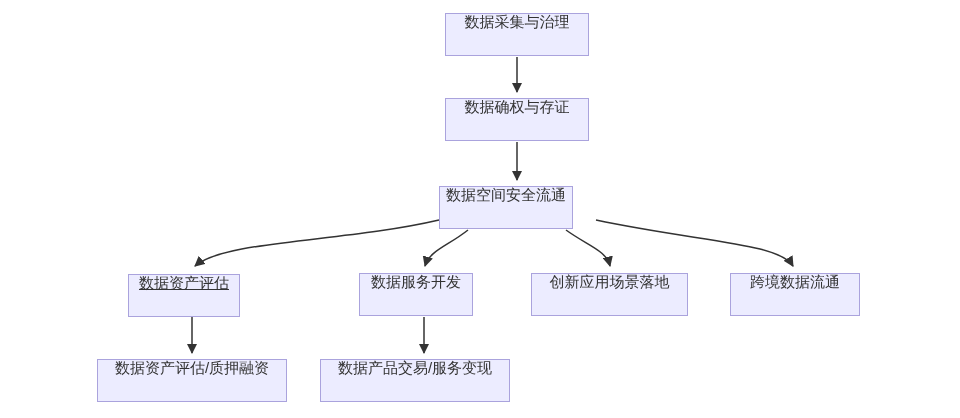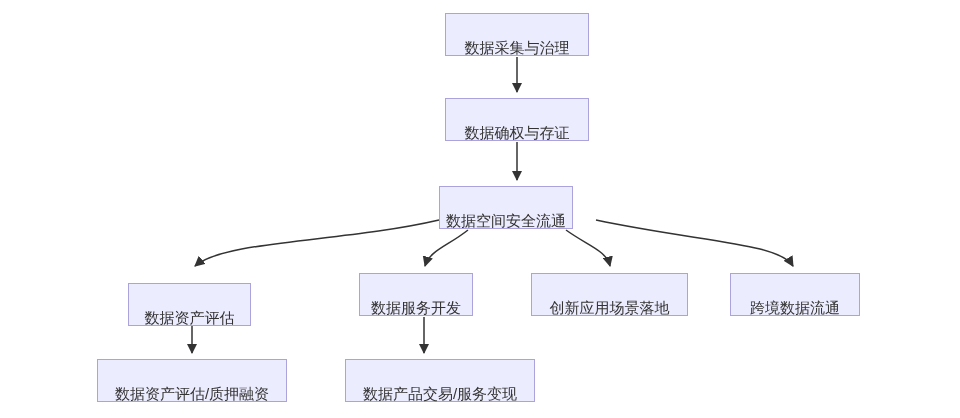--- a/index.html
+++ b/index.html
@@ -36,35 +36,35 @@
   }
   .arrowhead { fill: var(--edge); }
   .node {
     position: absolute;
     background: var(--node-fill);
     border: 1px solid var(--node-border);
     color: var(--text);
     font-size: 15px;
     line-height: 1;
     display: flex;
-    align-items: flex-end;
+    align-items: flex-start;
     justify-content: center;
     text-align: center;
     white-space: nowrap;
   }
   
   .n-a { left: 445px; top: 13px;  width: 144px; height: 43px; }
   .n-b { left: 445px; top: 98px;  width: 144px; height: 43px; }
   .n-c { left: 439px; top: 186px; width: 134px; height: 43px; }
-  .n-d { left: 128px; top: 283px; width: 123px; height: 43px; }
+  .n-d { left: 128px; top: 274px; width: 112px; height: 43px; text-decoration: underline; }
   .n-e { left: 359px; top: 273px; width: 114px; height: 43px; }
   .n-f { left: 531px; top: 273px; width: 157px; height: 43px; }
   .n-g { left: 730px; top: 273px; width: 130px; height: 43px; }
   .n-h { left: 97px;  top: 359px; width: 190px; height: 43px; }
-  .n-i { left: 345px; top: 359px; width: 190px; height: 43px; }
+  .n-i { left: 320px; top: 359px; width: 190px; height: 43px; }
 </style>
 </head>
 <body>
 
 <div class="canvas">
 
   <svg class="edges" width="960" height="418" viewBox="0 0 960 418" xmlns="http://www.w3.org/2000/svg">
     <defs>
       <marker id="arrow" viewBox="0 0 10 10" refX="9" refY="5" markerWidth="7" markerHeight="7" orient="auto">
         <path class="arrowhead" d="M0,0 L10,5 L0,10 Z"></path>

